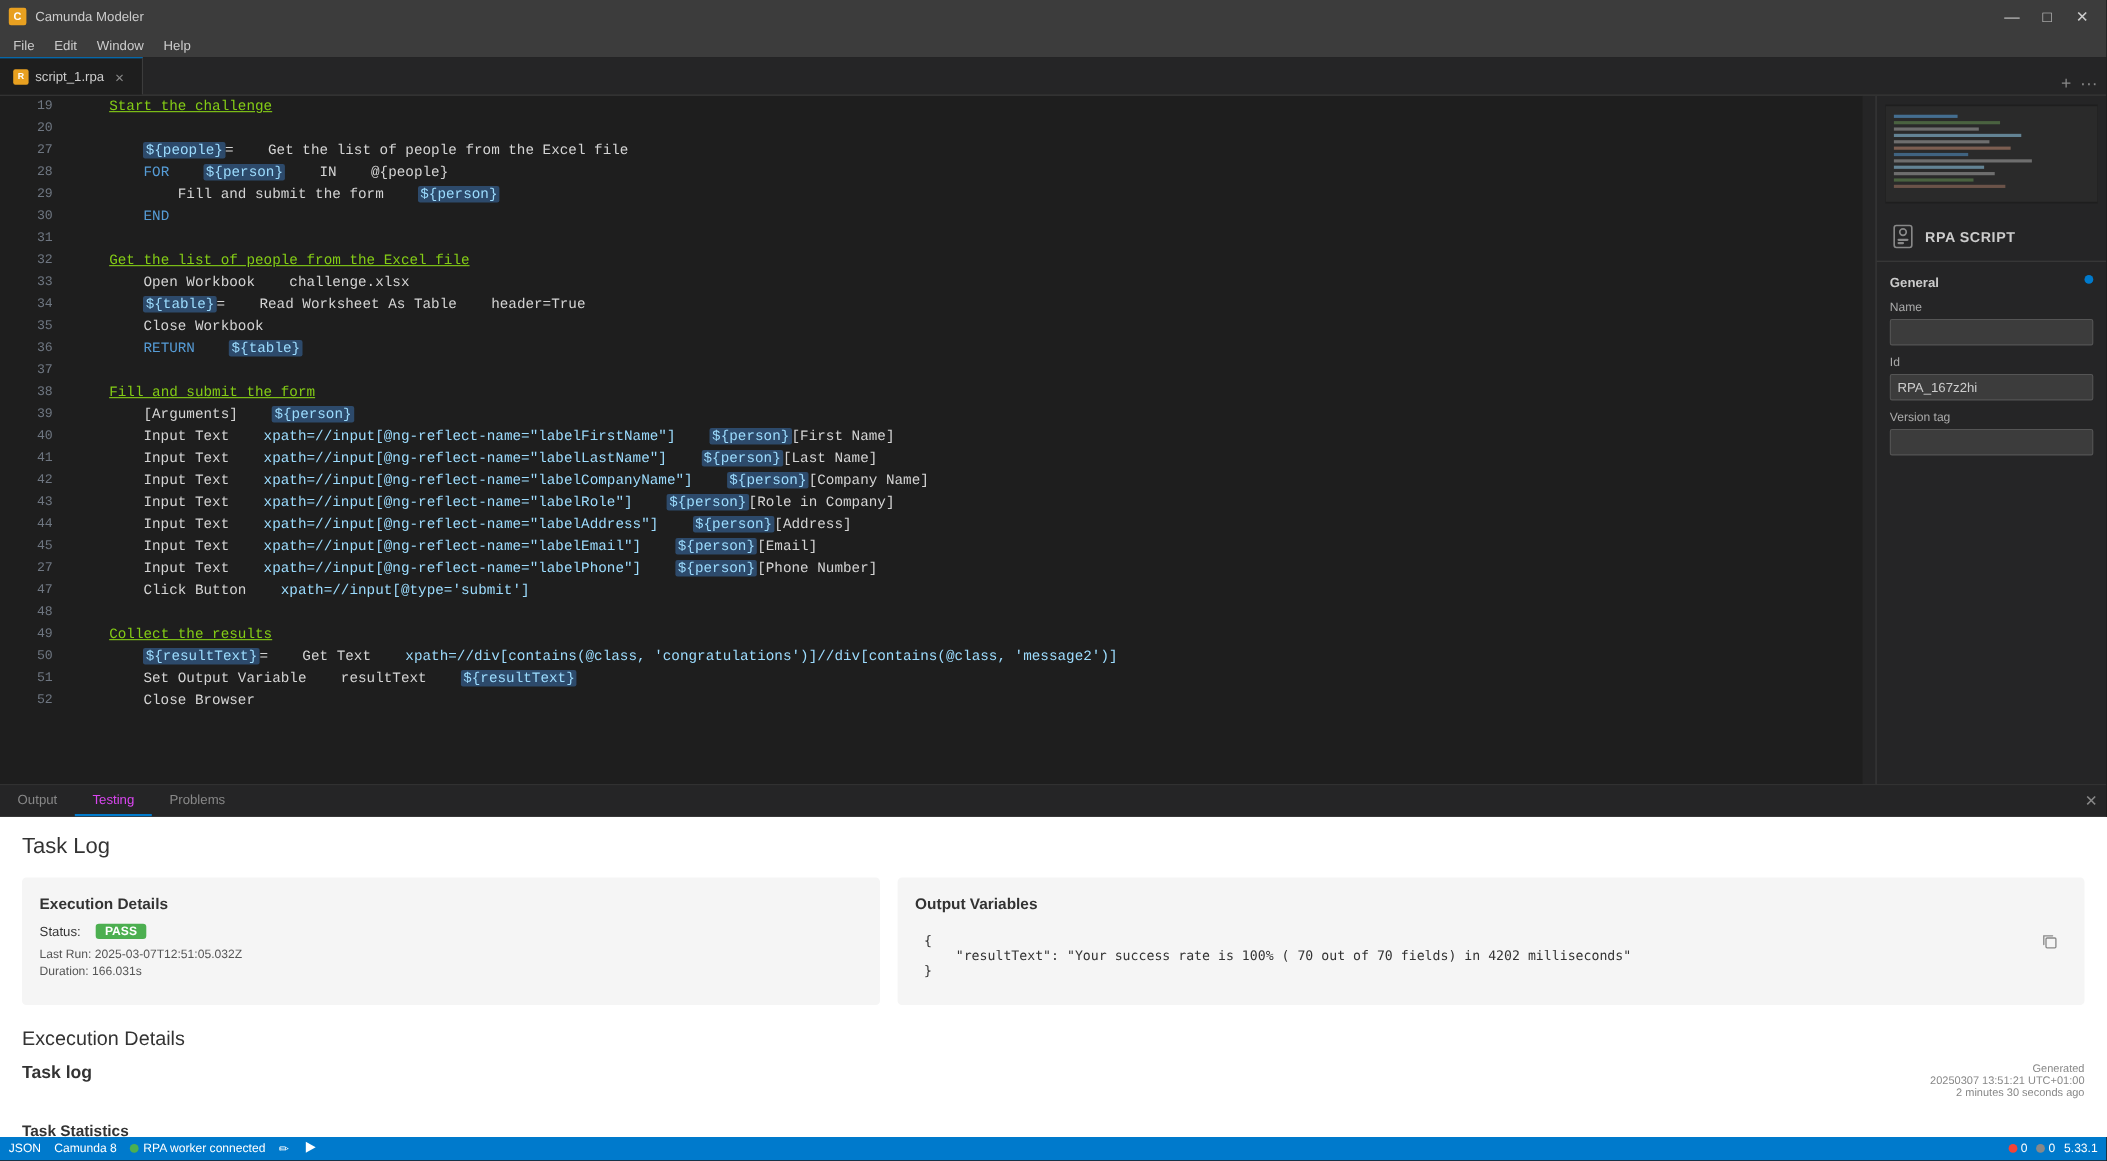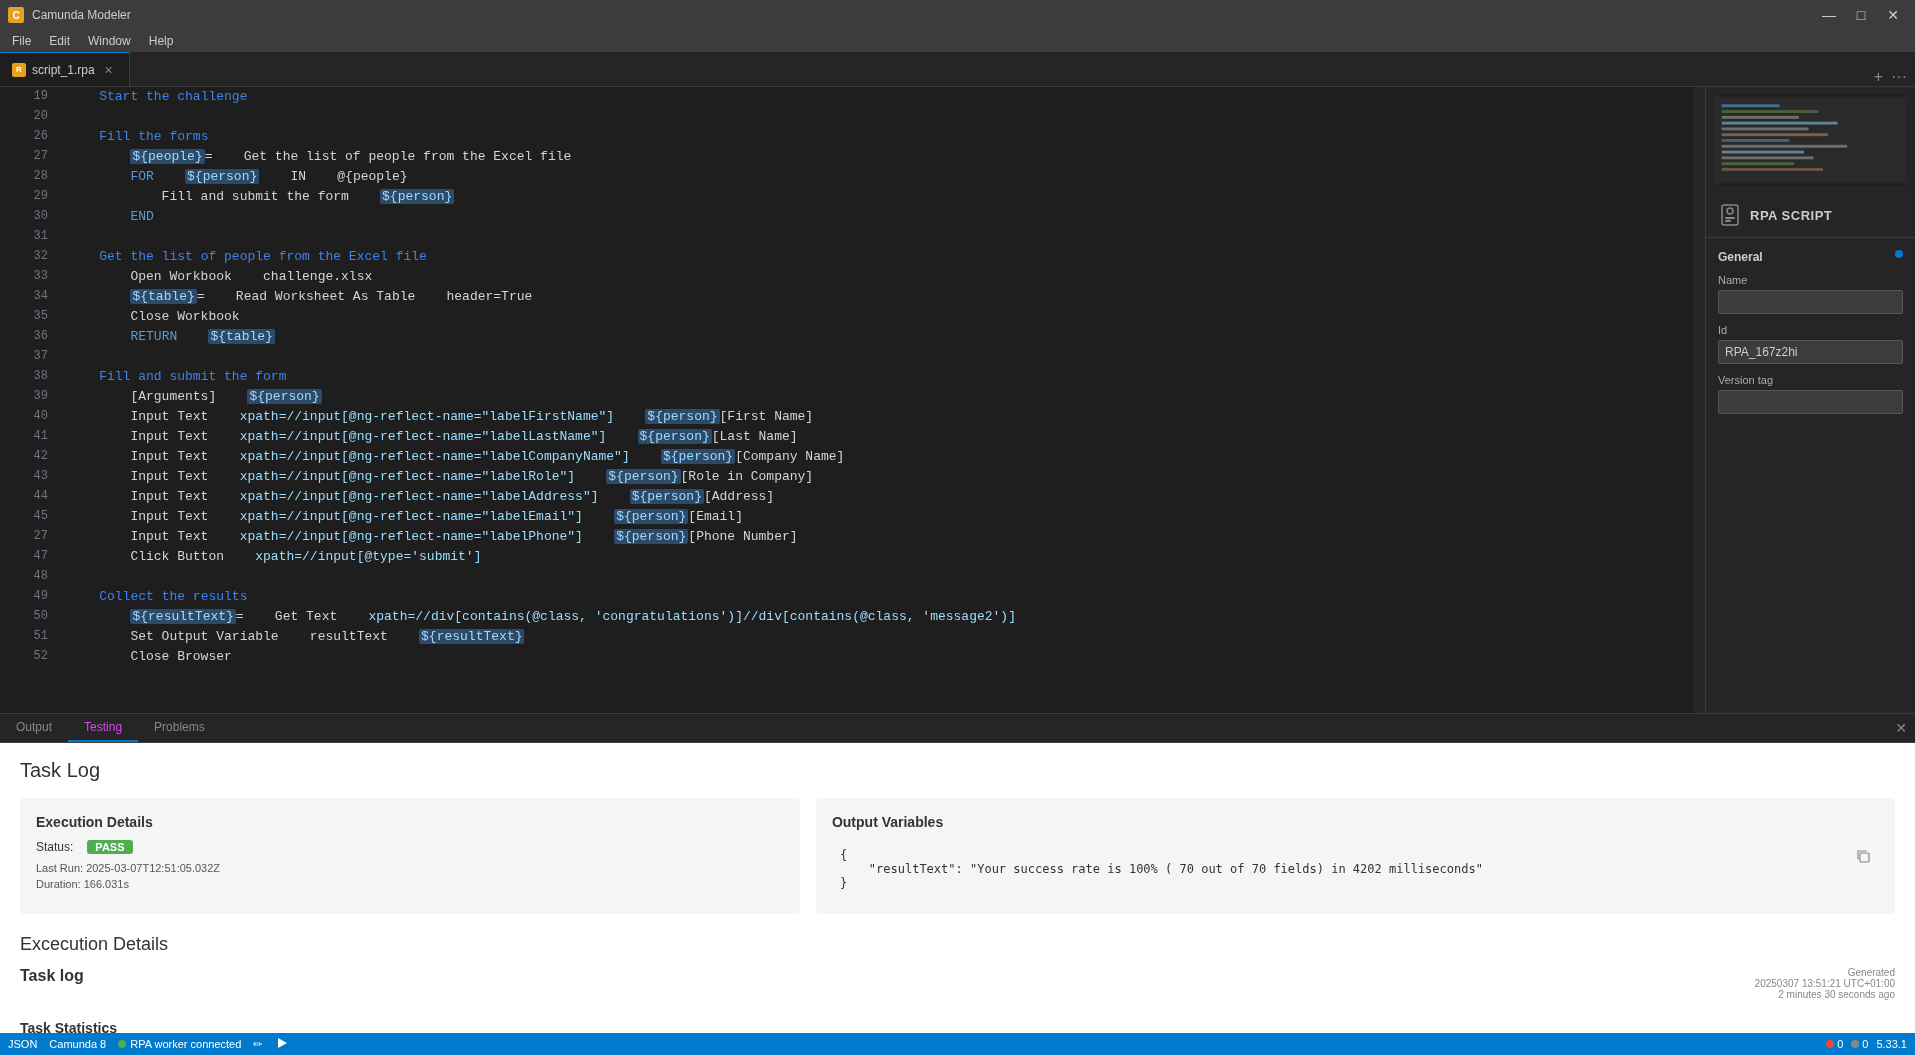--- a/index.html
+++ b/index.html
@@ -27,21 +27,21 @@
 
     
     .main-layout { display: flex; flex: 1; overflow: hidden; }
 
     
     .editor-area { flex: 1; background: #1e1e1e; overflow: hidden; display: flex; flex-direction: column; position: relative; }
     .code-view { flex: 1; overflow: auto; font-family: 'Consolas', 'Courier New', monospace; font-size: 13px; line-height: 1.5; margin-left: 24px; }
     .code-line { display: flex; min-height: 20px; }
     .line-num { width: 40px; min-width: 40px; text-align: right; padding-right: 16px; color: #6e7681; user-select: none; font-size: 12px; }
     .line-content { flex: 1; padding-left: 4px; white-space: pre; color: #d4d4d4; }
-    .kw-green { color: #3b82f6; }
+    .kw-green { color: #84cc16; text-decoration: underline; }
     .kw-blue { color: #569cd6; }
     .kw-var { color: #9cdcfe; background: #2d4a6b; border-radius: 2px; padding: 0 2px; }
     .kw-attr { color: #9cdcfe; }
 
     
     .v-scrollbar { width: 12px; background: #252526; }
 
     
     .right-panel { width: 210px; background: #252526; border-left: 1px solid #3c3c3c; display: flex; flex-direction: column; }
     .right-panel-header { display: flex; align-items: center; gap: 8px; padding: 10px 12px; border-bottom: 1px solid #3c3c3c; }
@@ -130,24 +130,20 @@
   <div class="editor-area">
     <div class="code-view">
 
       <div class="code-line">
         <span class="line-num">19</span>
         <span class="line-content">    <span class="kw-green">Start the challenge</span></span>
       </div>
       <div class="code-line">
         <span class="line-num">20</span>
         <span class="line-content"> </span>
-      </div>
-      <div class="code-line">
-        <span class="line-num">26</span>
-        <span class="line-content">    <span class="kw-green">Fill the forms</span></span>
       </div>
       <div class="code-line">
         <span class="line-num">27</span>
         <span class="line-content">        <span class="kw-var">${people}</span>=    Get the list of people from the Excel file</span>
       </div>
       <div class="code-line">
         <span class="line-num">28</span>
         <span class="line-content">        <span class="kw-blue">FOR</span>    <span class="kw-var">${person}</span>    IN    @{people}</span>
       </div>
       <div class="code-line">

